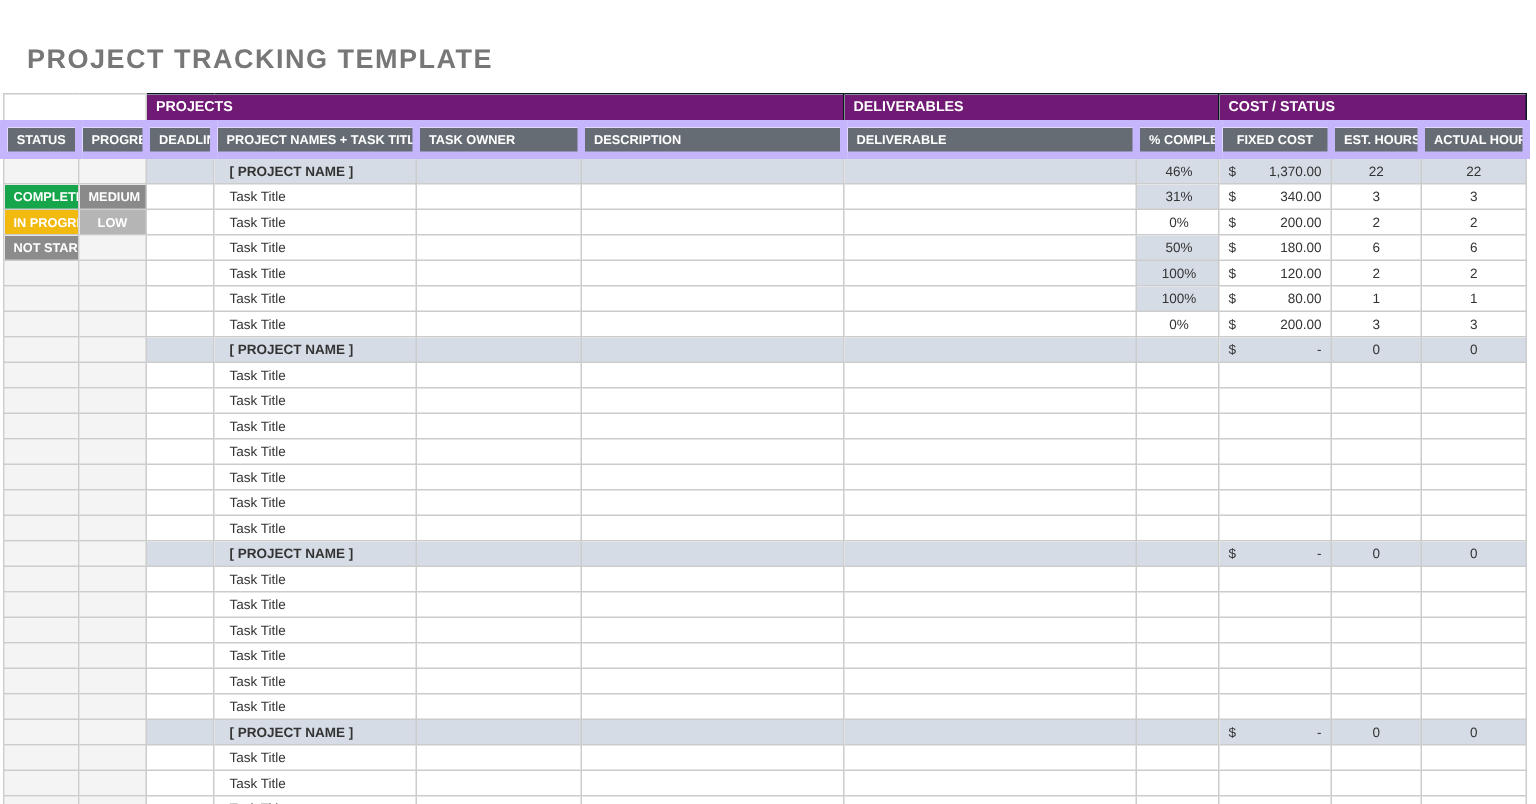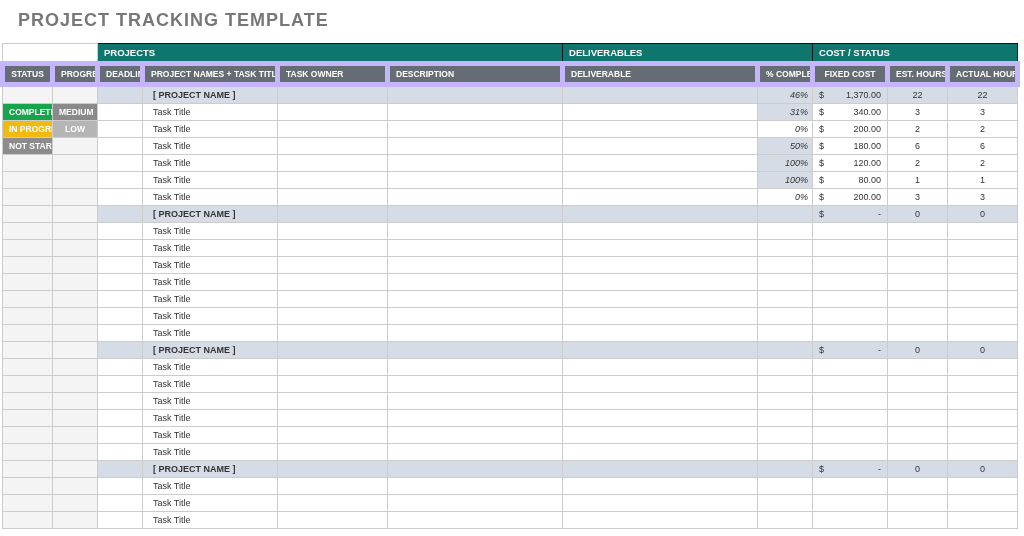--- a/index.html
+++ b/index.html
@@ -9,20 +9,21 @@
     background: #fff;
     color: #333;
     width: 1024px;
   }
   .title {
     font-size: 18px;
     font-weight: 700;
     color: #777;
     letter-spacing: 1px;
     padding: 10px 0 12px 18px;
+    margin-top: 19px;
   }
   table {
     border-collapse: collapse;
     width: 1020px;
     table-layout: fixed;
   }
   th, td {
     border: 1px solid #ccc;
     padding: 3px 6px;
     height: 17px;
@@ -38,21 +39,21 @@
   col.c-owner    { width: 110px; }
   col.c-desc     { width: 175px; }
   col.c-deliv    { width: 195px; }
   col.c-pct      { width: 55px; }
   col.c-cost     { width: 75px; }
   col.c-est      { width: 60px; }
   col.c-act      { width: 70px; }
 
   
   tr.group th {
-    background: #0f766e;
+    background: #701a75;
     color: #fff;
     text-align: left;
     font-weight: 700;
     font-size: 9.5px;
     border: 1px solid #0d1620;
     height: 18px;
   }
   tr.group th.blank { background: #fff; border-color:#ccc; }
 
   
@@ -80,21 +81,21 @@
   td.name-cell { text-align:left; padding-left:10px;margin-left:20px; }
   td.name-cell.project { font-weight:700; background:#d6dce6; }
 
   tr.project-row td { background:#d6dce6; }
   tr.project-row td.status-cell, tr.project-row td.priority-cell { background:#f4f4f4; }
 
   td.num { text-align:center;margin-top:24px; }
   td.money { text-align:right; padding-right:6px; }
   td.money .sym { float:left; }
 
-  td.pct { text-align:right; padding-right:4px; background:#fff;font-style:italic; }
+  td.pct { text-align:center; padding-right:4px; background:#fff; }
   td.pct.shade { background:#d6dce6; }
 
   
   .bg-overdue    { background:#e1261c !important; }
   .bg-completed  { background:#17a54b !important; }
   .bg-inprogress { background:#f2b90f !important; color:#fff !important;}
   .bg-notstarted { background:#8c8c8c !important; }
   .bg-high       { background:#6e6e6e !important; }
   .bg-medium     { background:#8a8a8a !important; }
   .bg-low        { background:#b5b5b5 !important; }

